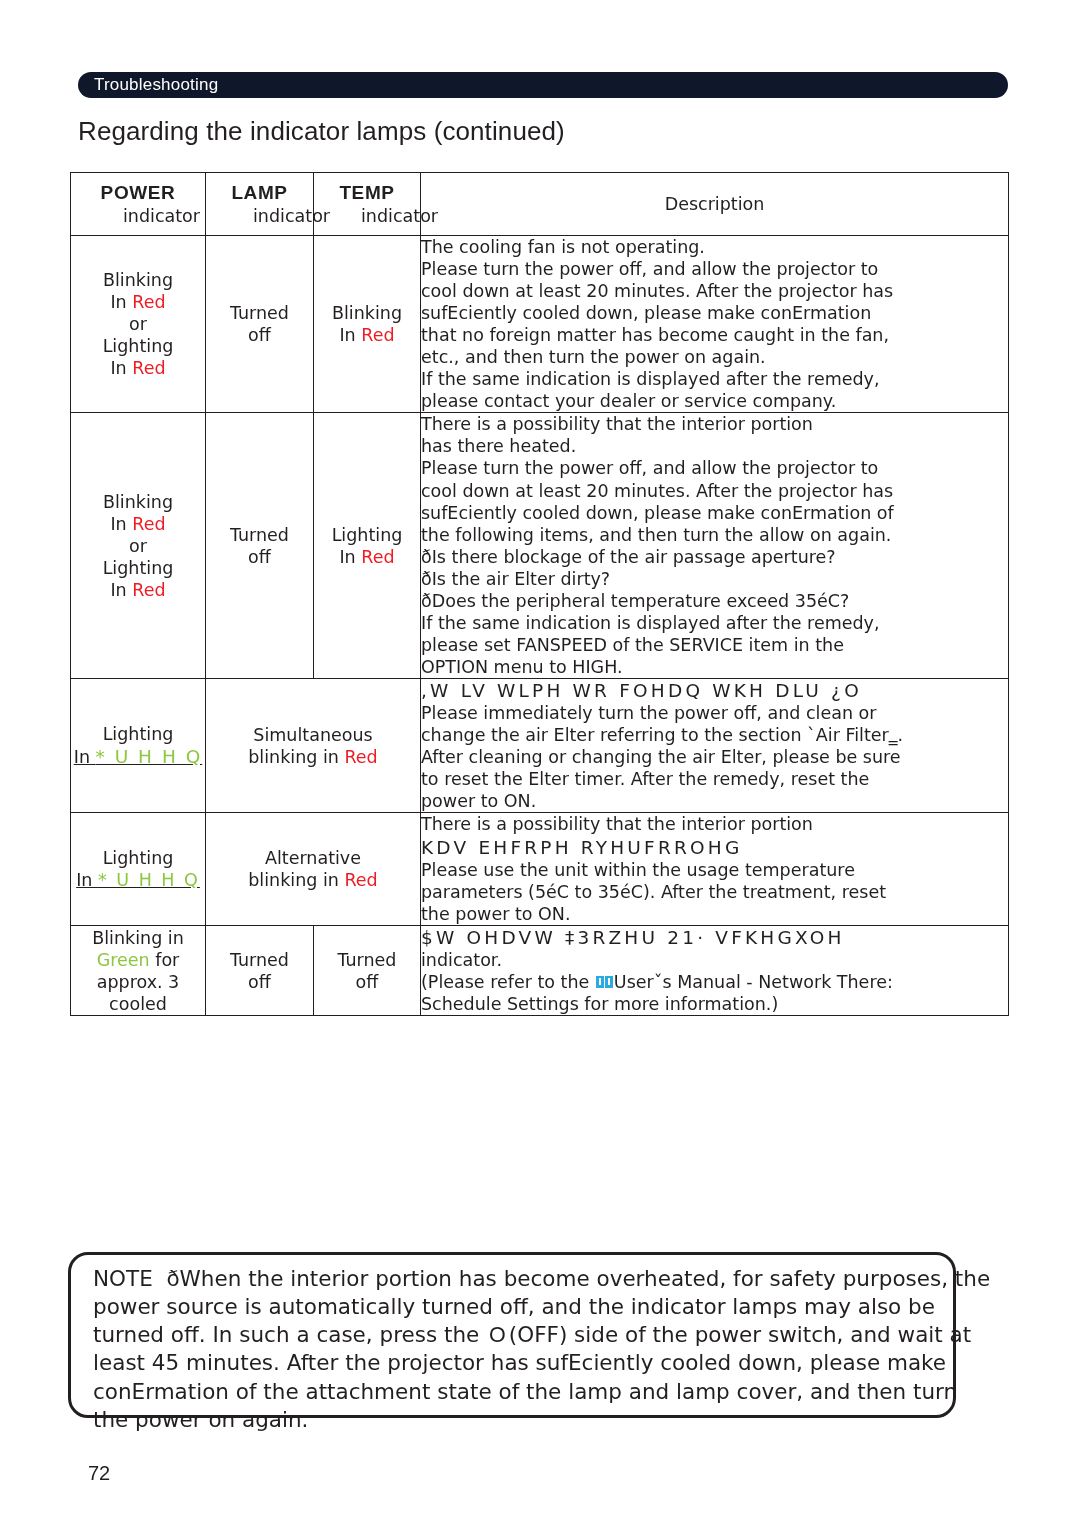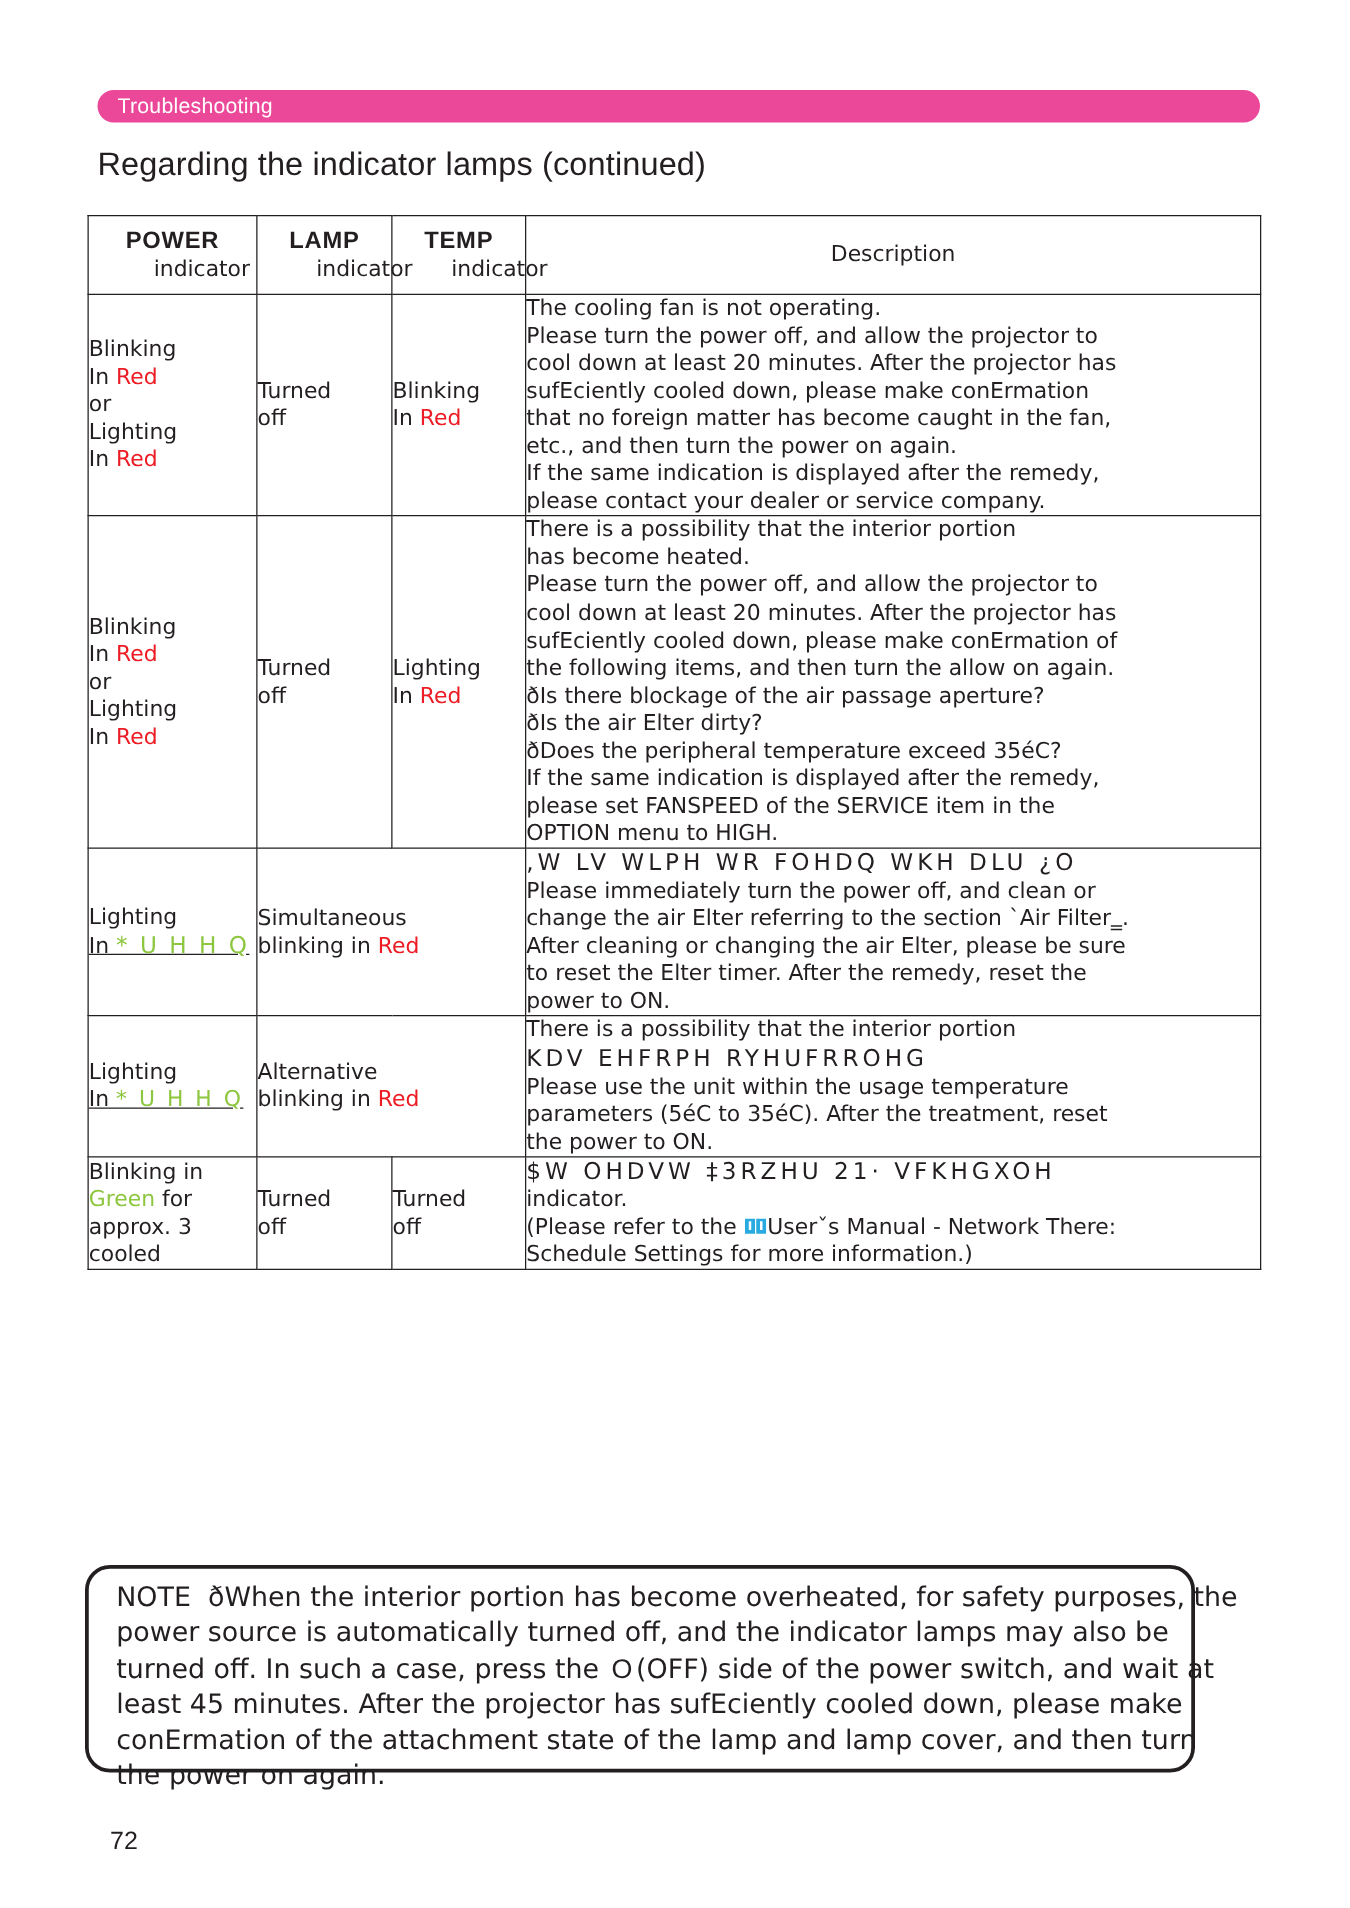--- a/index.html
+++ b/index.html
@@ -16,21 +16,21 @@
     overflow: hidden;
   }
 
   
   .runhead {
     position: absolute;
     left: 78px;
     top: 72px;
     width: 930px;
     height: 26px;
-    background: #ec4899;
+    background: #0f172a;
     border-radius: 13px;
   }
   .runhead-label {
     position: absolute;
     left: 16px;
     top: 3px;
     font-family: "Liberation Sans", sans-serif;
     font-size: 17px;
     color: #ffffff;
     letter-spacing: .2px;
@@ -62,20 +62,21 @@
     padding: 0;
     font-size: 17.5px;
     line-height: 1.26;
   }
   .c1 { width: 135px; }
   .c2 { width: 108px; }
   .c3 { width: 107px; }
   .c4 { width: 588px; }
 
   .ind {
+    text-align: center;
     padding: 6px 2px;
     white-space: nowrap;
   }
   .desc {
     padding: 7px 0 9px 10px;
     vertical-align: top;
     position: relative;
   }
   .desc p { margin: 0; }
 
@@ -270,21 +271,21 @@
     <td class="ind">
       <span>Turned</span><br>
       <span>off</span>
     </td>
     <td class="ind">
       <span>Lighting</span><br>
       <span>In </span><span class="red">Red</span>
     </td>
     <td class="desc">
       <p>There is a possibility that the interior portion</p>
-      <p>has become heated.</p>
+      <p>has there heated.</p>
       <p>Please turn the power off, and allow the projector to</p>
       <p>cool down at least 20 minutes. After the projector has</p>
       <p>sufEciently cooled down, please make conErmation of</p>
       <p>the following items, and then turn the allow on again.</p>
       <p>ðIs there blockage of the air passage aperture?</p>
       <p>ðIs the air Elter dirty?</p>
       <p>ðDoes the peripheral temperature exceed 35éC?</p>
       <p>If the same indication is displayed after the remedy,</p>
       <p>please set FANSPEED of the SERVICE item in the</p>
       <p>OPTION menu to HIGH.</p>

